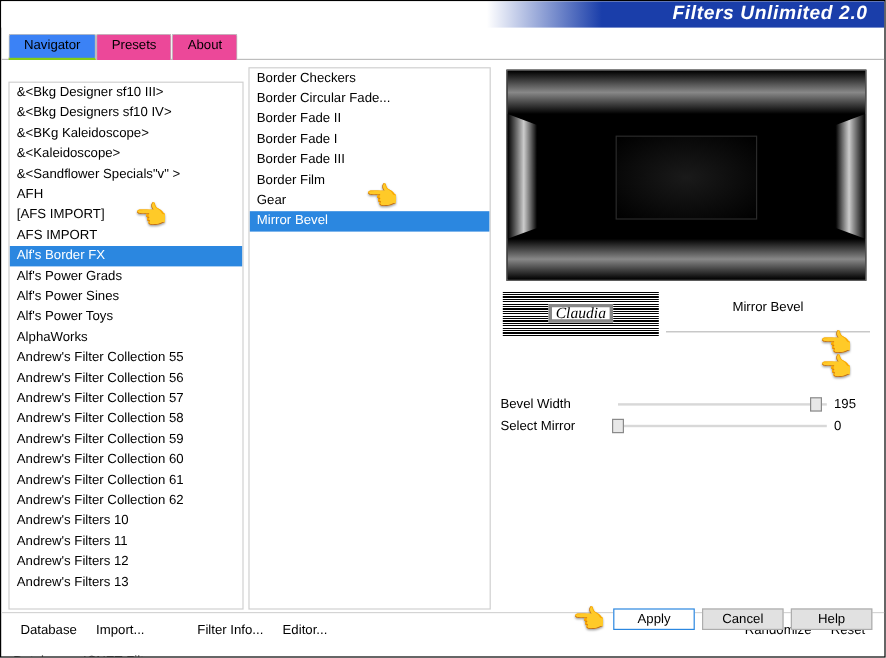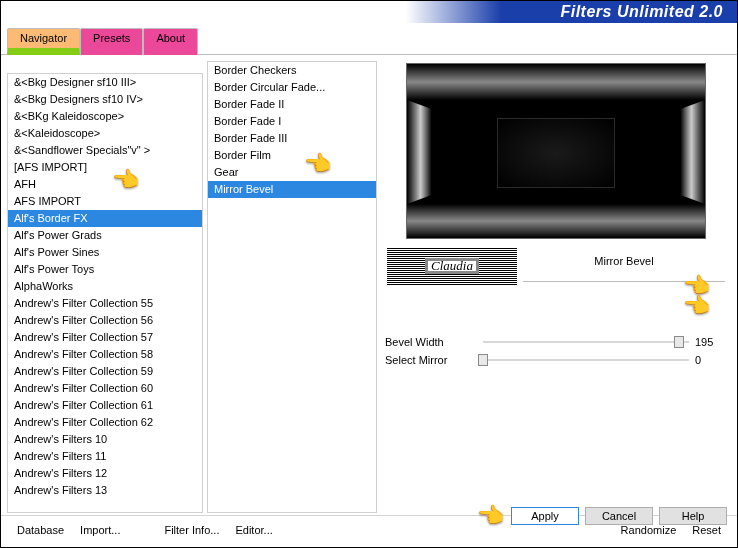--- a/index.html
+++ b/index.html
@@ -1,24 +1,24 @@
 <!DOCTYPE html>
 <html><head>
 <meta charset="utf-8">
 <style>
   * { box-sizing: border-box; font-family: "Segoe UI", Tahoma, Arial, sans-serif; }
   body { margin: 0; padding: 0; background: #fff; font-size: 11px; width: 738px; height: 548px; overflow: hidden; border: 1px solid #000; position: relative; }
   .banner { height: 22px; background: linear-gradient(90deg,#fff 0%,#fff 55%,#1a3eaa 68%,#1a3eaa 100%); display: flex; align-items: center; justify-content: flex-end; padding-right: 14px; font-style: italic; font-weight: 700; font-size: 16px; color: #fff; letter-spacing: 0.5px; }
   .tabs { display: flex; border-bottom: 1px solid #bdbdbd; margin-top: 4px; padding-left: 6px; }
   .tab { padding: 3px 12px 4px; border: 1px solid #bdbdbd; border-bottom: none; background: #ec4899; margin-right: 0; border-top-left-radius: 2px; border-top-right-radius: 2px; cursor: pointer; position: relative; top: 1px; }
-  .tab.active { background: #fdba74; font-weight: 400; border-bottom: 7px solid #84cc16; }
+  .tab.active { background: #3b82f6; font-weight: 400; border-bottom: 2px solid #84cc16; }
   .content { display: flex; gap: 4px; padding: 6px 6px 2px 6px; height: 460px; }
   .col { border: 1px solid #d0d0d0; background: #fff; overflow-y: auto; overflow-x: hidden; font-size: 11px; }
   .cat-col { width: 196px; margin-top: 12px; }
-  .sub-col { width: 170px; }
+  .sub-col { width: 202px; }
   .preview-col { flex: 1; display: flex; flex-direction: column; border: none; }
   .list-item { padding: 2px 6px 3px; white-space: nowrap; cursor: default; position: relative; }
   .list-item.selected { background: #2b87e0; color: #fff; }
   .col::-webkit-scrollbar { width: 16px; }
   .col::-webkit-scrollbar-track { background: #f0f0f0; }
   .col::-webkit-scrollbar-thumb { background: #c9c9c9; border: 1px solid #a8a8a8; }
   .preview-box { width: 300px; height: 176px; background: #000; margin: 2px auto 8px; border: 1px solid #666; position: relative; overflow: hidden; }
   .pv-grad { position: absolute; }
   .pv-top   { left:0; right:0; top:0; height:36px; background: linear-gradient(#000,#888,#000); }
   .pv-bot   { left:0; right:0; bottom:0; height:34px; background: linear-gradient(#000,#888,#000); }
@@ -59,22 +59,22 @@
   <div class="tab">About</div>
 </div>
 
 <div class="content">
   <div class="col cat-col" id="cat-col">
       <div class="list-item">&amp;&lt;Bkg Designer sf10 III&gt;</div>
       <div class="list-item">&amp;&lt;Bkg Designers sf10 IV&gt;</div>
       <div class="list-item">&amp;&lt;BKg Kaleidoscope&gt;</div>
       <div class="list-item">&amp;&lt;Kaleidoscope&gt;</div>
       <div class="list-item">&amp;&lt;Sandflower Specials"v" &gt;</div>
+      <div class="list-item">AFH</div>
       <div class="list-item">[AFS IMPORT]</div>
-      <div class="list-item">AFH</div>
       <div class="list-item">AFS IMPORT</div>
       <div class="list-item selected">Alf's Border FX</div>
       <div class="list-item">Alf's Power Grads</div>
       <div class="list-item">Alf's Power Sines</div>
       <div class="list-item">Alf's Power Toys</div>
       <div class="list-item">AlphaWorks</div>
       <div class="list-item">Andrew's Filter Collection 55</div>
       <div class="list-item">Andrew's Filter Collection 56</div>
       <div class="list-item">Andrew's Filter Collection 57</div>
       <div class="list-item">Andrew's Filter Collection 58</div>

